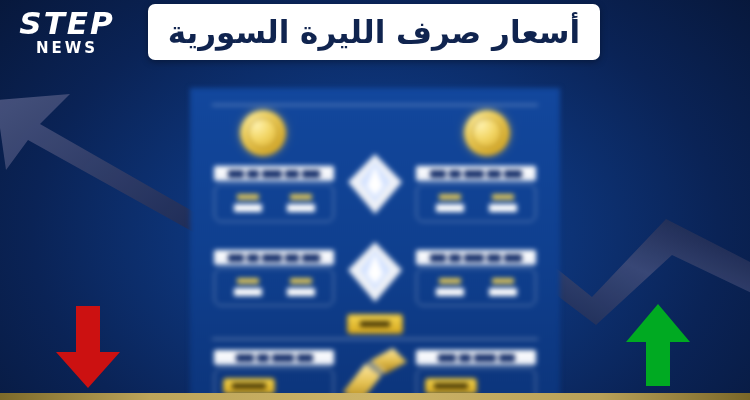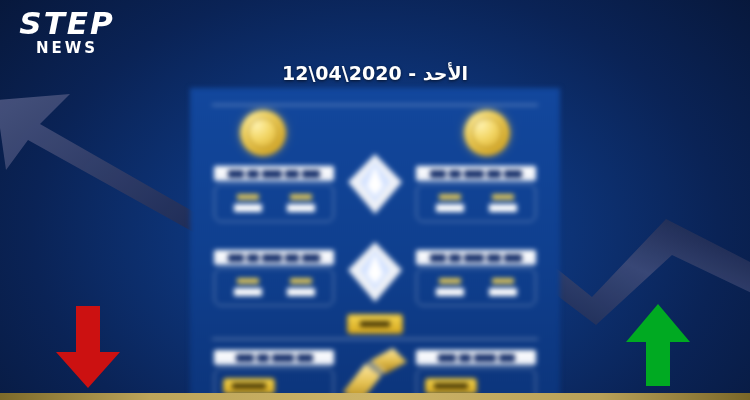--- a/index.html
+++ b/index.html
@@ -342,16 +342,18 @@
     </div>
   </div>
 
   <div class="bottom-strip"></div>
 
   <div class="logo-box">
     <div class="logo-step">STEP</div>
     <div class="logo-news">NEWS</div>
   </div>
 
-
-  <div class="date-line">الأحد - 2020\04\12</div>
+  <div class="title-banner">
+    <div class="t">أسعار صرف الليرة السورية</div>
+  </div>
+
 
 </div>
 
 </body></html>

